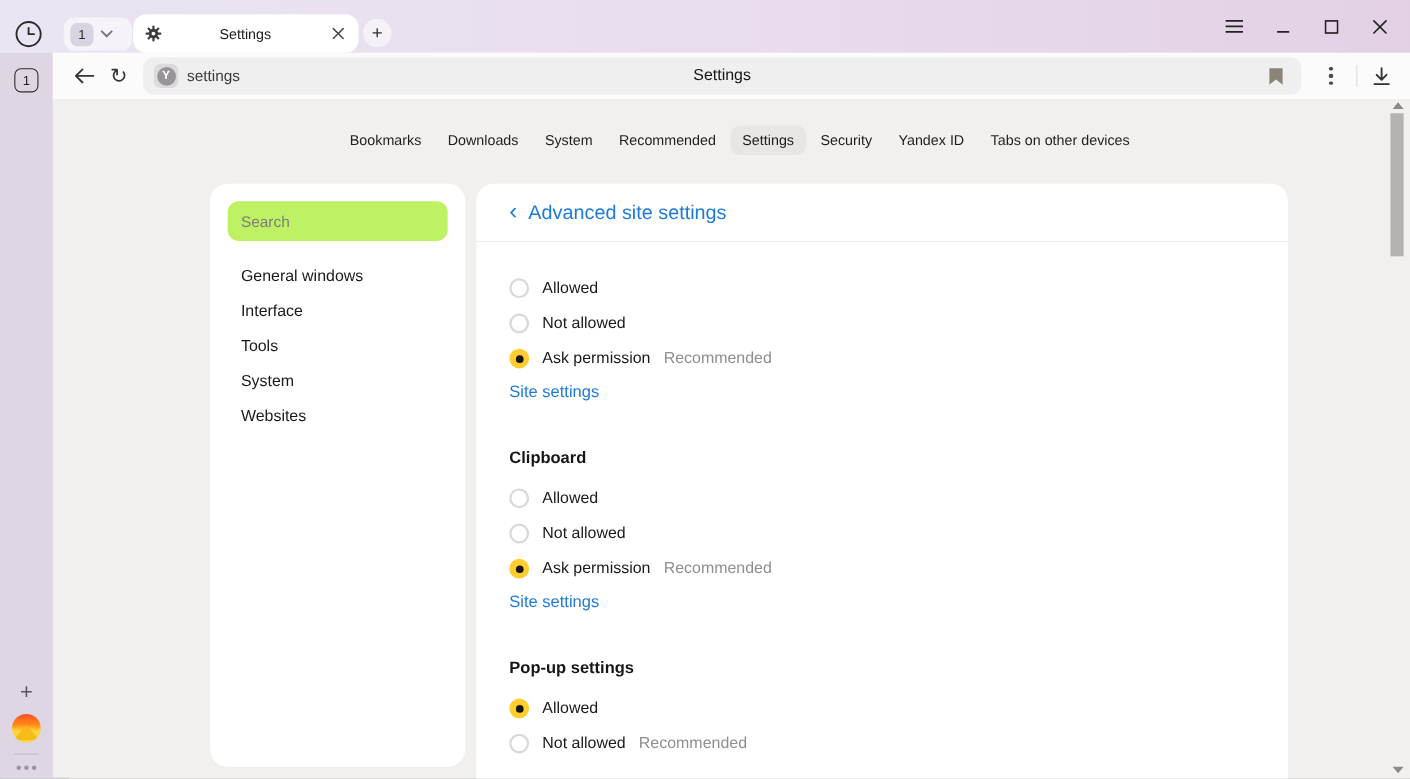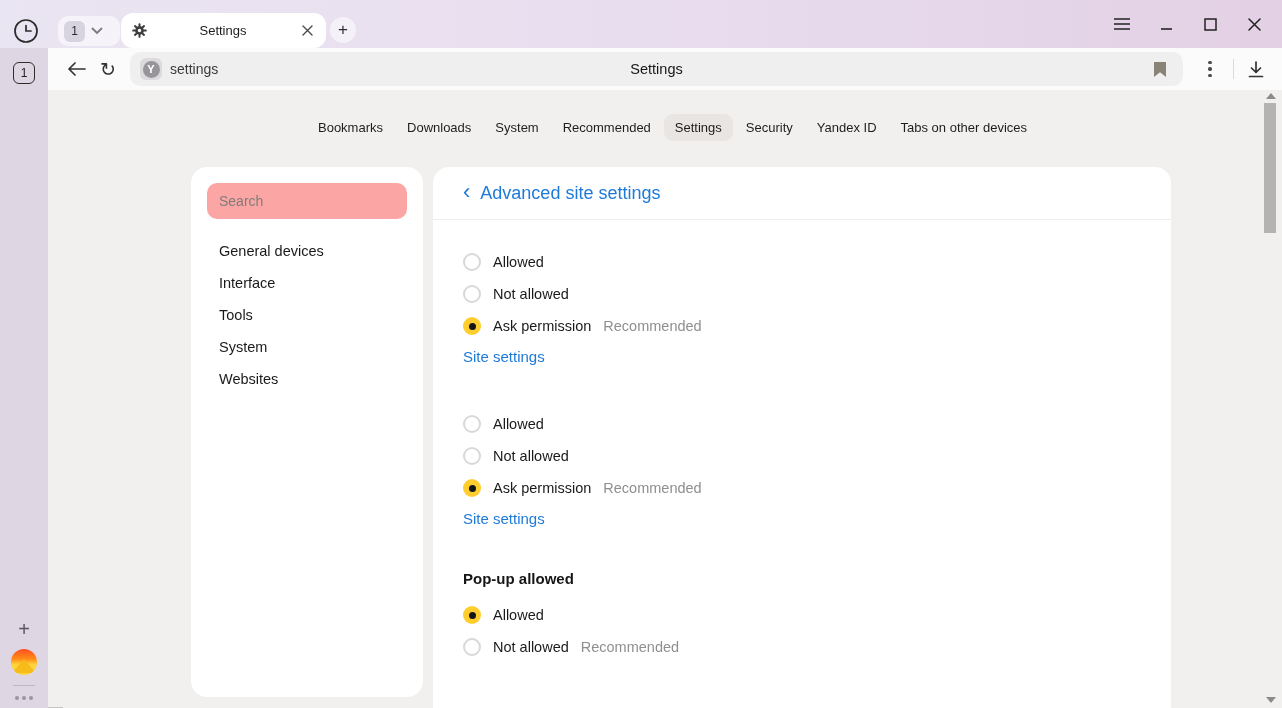--- a/index.html
+++ b/index.html
@@ -86,21 +86,21 @@
   .toolbar-sep{ width:1px; height:20px; background:#dcdadd; margin:0 6px;}
   
   .content{ position:absolute; left:63px; top:90px; right:0; height:618px; overflow:hidden; background:var(--page_bg,#f1f0ee); }
   .nav-row{ display:flex; gap:2px; width:fit-content; margin:24px auto 0; }
   .nav-item{ font-size:13px; color:#1e1e1e; padding:6px 11px; border-radius:9px; cursor:pointer; white-space:nowrap;}
   .nav-item.active{ background:var(--nav_active_pill,#e8e5e2); }
   .cards{ display:flex; gap:10px; padding-left:128px; margin-top:26px; align-items:flex-start;}
   .card{ background:var(--card_bg,#fff); border-radius:16px; }
   .sidebar-card{ width:232px; height:530px; padding:16px; }
   .search{
-    width:100%; height:36px; background:#fca5a5; border:none; border-radius:10px;
+    width:100%; height:36px; background:#bef264; border:none; border-radius:10px;
     padding:0 12px; font-size:14px; color:#1c1c1c; outline:none;
     font-family:"Liberation Sans", sans-serif;
   }
   .search::placeholder{ color:#7f7d7a; }
   .side-list{ margin-top:16px; }
   .side-item{ height:32px; display:flex; align-items:center; padding-left:12px; font-size:14.5px; color:#1a1a1a; cursor:pointer; border-radius:8px;}
   .main-card{ width:738px; height:600px; }
   .main-header{
     height:53px; display:flex; align-items:center; padding:0 30px;
     border-bottom:1px solid #eeedeb; cursor:pointer;
@@ -247,21 +247,21 @@
         <span class="nav-item">Recommended</span>
         <span class="nav-item active">Settings</span>
         <span class="nav-item">Security</span>
         <span class="nav-item">Yandex ID</span>
         <span class="nav-item">Tabs on other devices</span>
       </div>
     <div class="cards">
       <div class="card sidebar-card">
         <input class="search" type="text" placeholder="Search" style="">
         <div class="side-list">
-            <div class="side-item">General devices</div>
+            <div class="side-item">General windows</div>
             <div class="side-item">Interface</div>
             <div class="side-item">Tools</div>
             <div class="side-item">System</div>
             <div class="side-item">Websites</div>
           </div>
       </div>
       <div class="card main-card">
         <div class="main-header">
           <span class="back-chevron">‹</span>
           <span class="main-title">Advanced site settings</span>
@@ -271,33 +271,33 @@
                 <span class="radio"></span>
                 <span class="radio-label">Allowed</span>
               </div><div class="radio-row">
                 <span class="radio"></span>
                 <span class="radio-label">Not allowed</span>
               </div><div class="radio-row">
                 <span class="radio selected"></span>
                 <span class="radio-label">Ask permission</span>
                 <span class="radio-note">Recommended</span>
               </div><a class="site-link">Site settings</a></div>
-            <div class="section"><div class="radio-row">
+            <div class="section"><div class="section-title">Clipboard</div><div class="radio-row">
                 <span class="radio"></span>
                 <span class="radio-label">Allowed</span>
               </div><div class="radio-row">
                 <span class="radio"></span>
                 <span class="radio-label">Not allowed</span>
               </div><div class="radio-row">
                 <span class="radio selected"></span>
                 <span class="radio-label">Ask permission</span>
                 <span class="radio-note">Recommended</span>
               </div><a class="site-link">Site settings</a></div>
             <div class="section">
-              <div class="section-title">Pop-up allowed</div>
+              <div class="section-title">Pop-up settings</div>
               <div class="radio-row">
                 <span class="radio selected"></span>
                 <span class="radio-label">Allowed</span>
               </div>
               <div class="radio-row">
                 <span class="radio"></span>
                 <span class="radio-label">Not allowed</span>
                 <span class="radio-note">Recommended</span>
               </div>
             </div>

